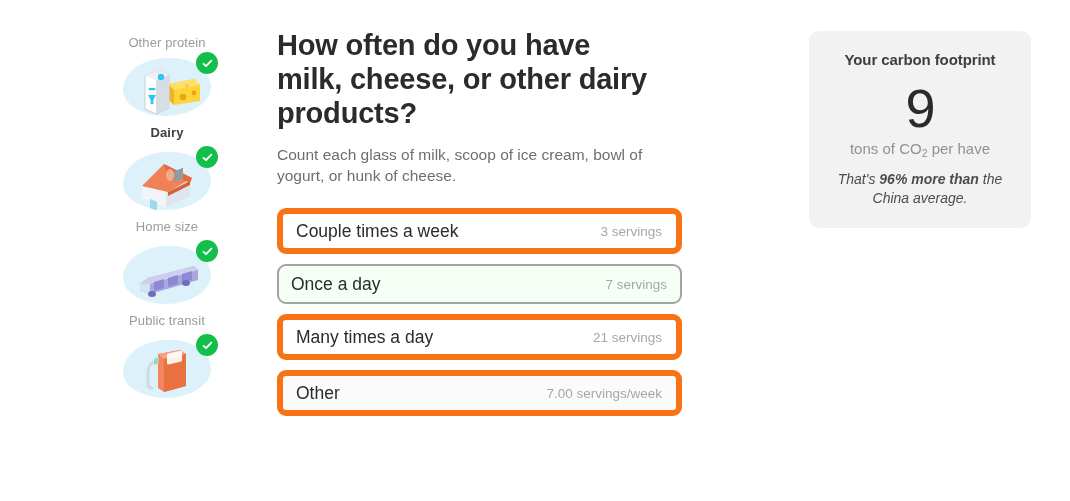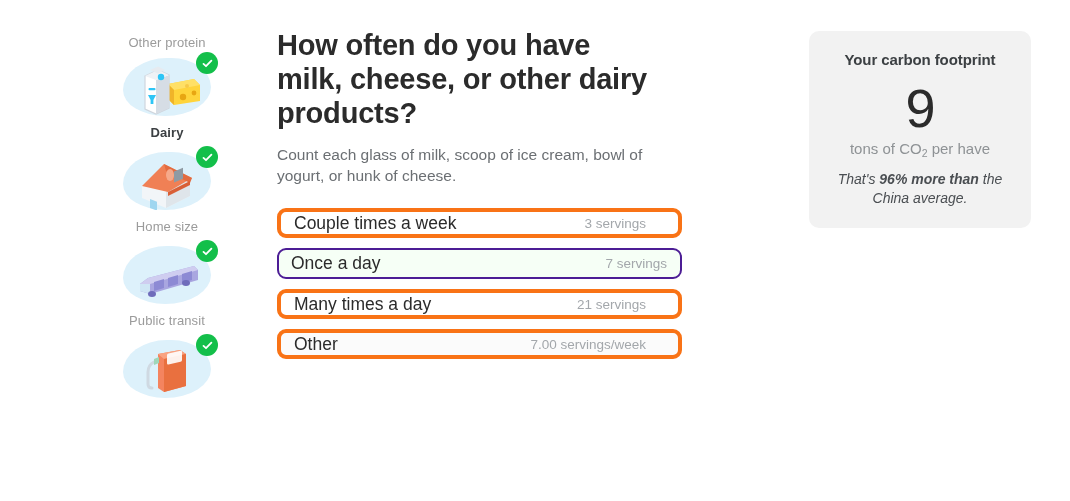--- a/index.html
+++ b/index.html
@@ -87,43 +87,43 @@
   .q-sub {
     margin-top: 14px;
     font-size: 15.5px;
     line-height: 21px;
     color: #6b6f73;
     max-width: 392px;
   }
   .options { margin-top: 22px; }
   .option {
     position: relative;
-    height: 30px;
-    border: 4px solid #f97316;
+    height: 46px;
+    border: 6px solid #f97316;
     border-radius: 9px;
     background: #ffffff;
     display: flex;
     align-items: center;
     justify-content: space-between;
-    padding: 0 32px 0 13px;
+    padding: 0 14px 0 13px;
     margin-bottom: 10px;
     cursor: pointer;
   }
   .option .opt-label {
     font-size: 17.5px;
     color: #2b2b2b;
   }
   .option .opt-value {
     font-size: 13.5px;
     color: #a3a7ab;
   }
   .option.selected {
-    border: 2px solid #4c1d95;
+    border: 2px solid #a3a3a3;
     background: #f6fff6;
-    height: 31px;
+    height: 40px;
     padding: 0 13px 0 12px;
   }
   .option.muted {
     background: #fbfbfb;
     justify-content: space-between;
   }
 
   
   .card {
     position: absolute;

